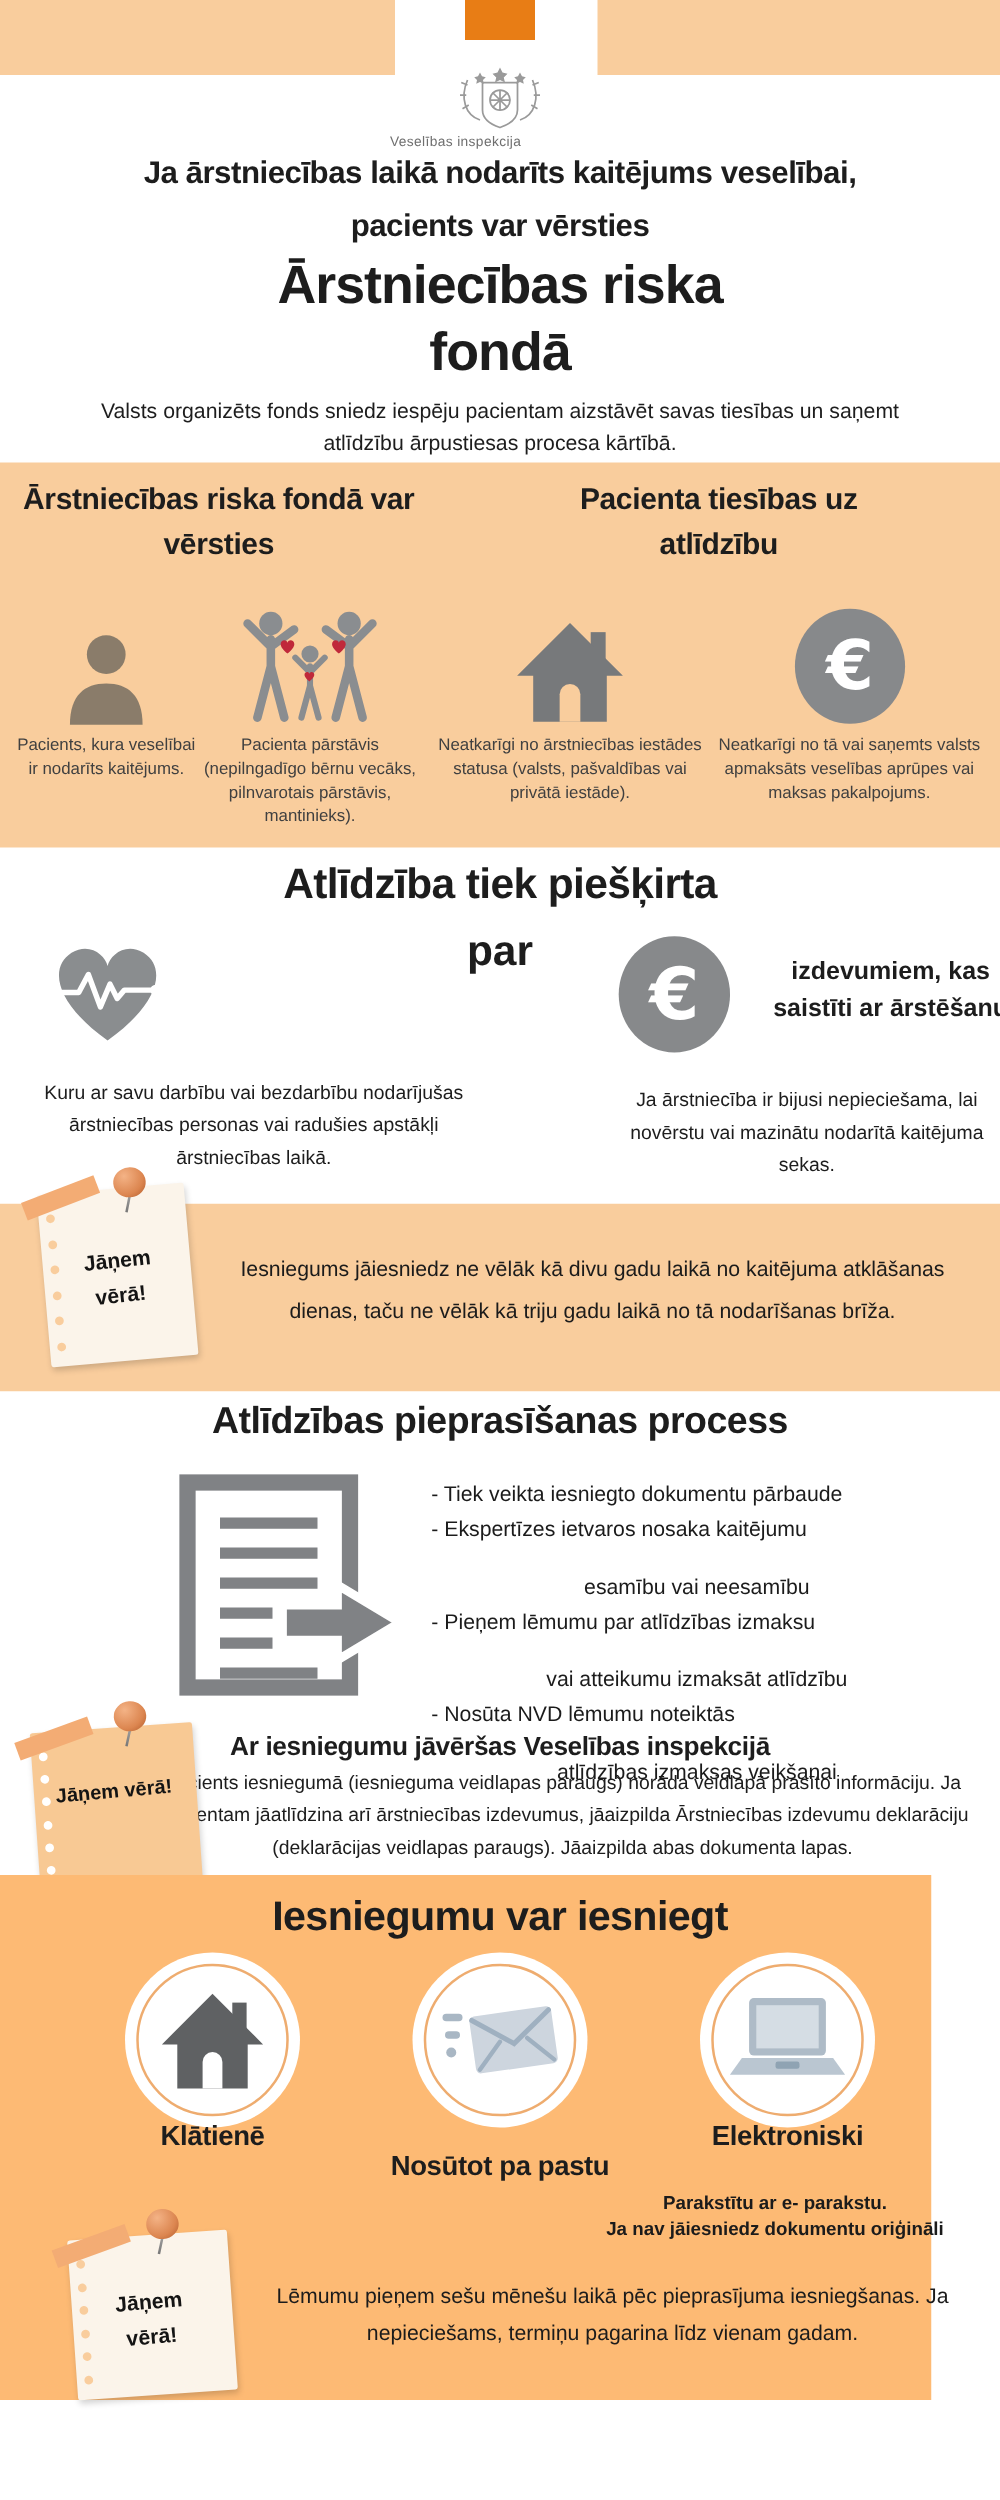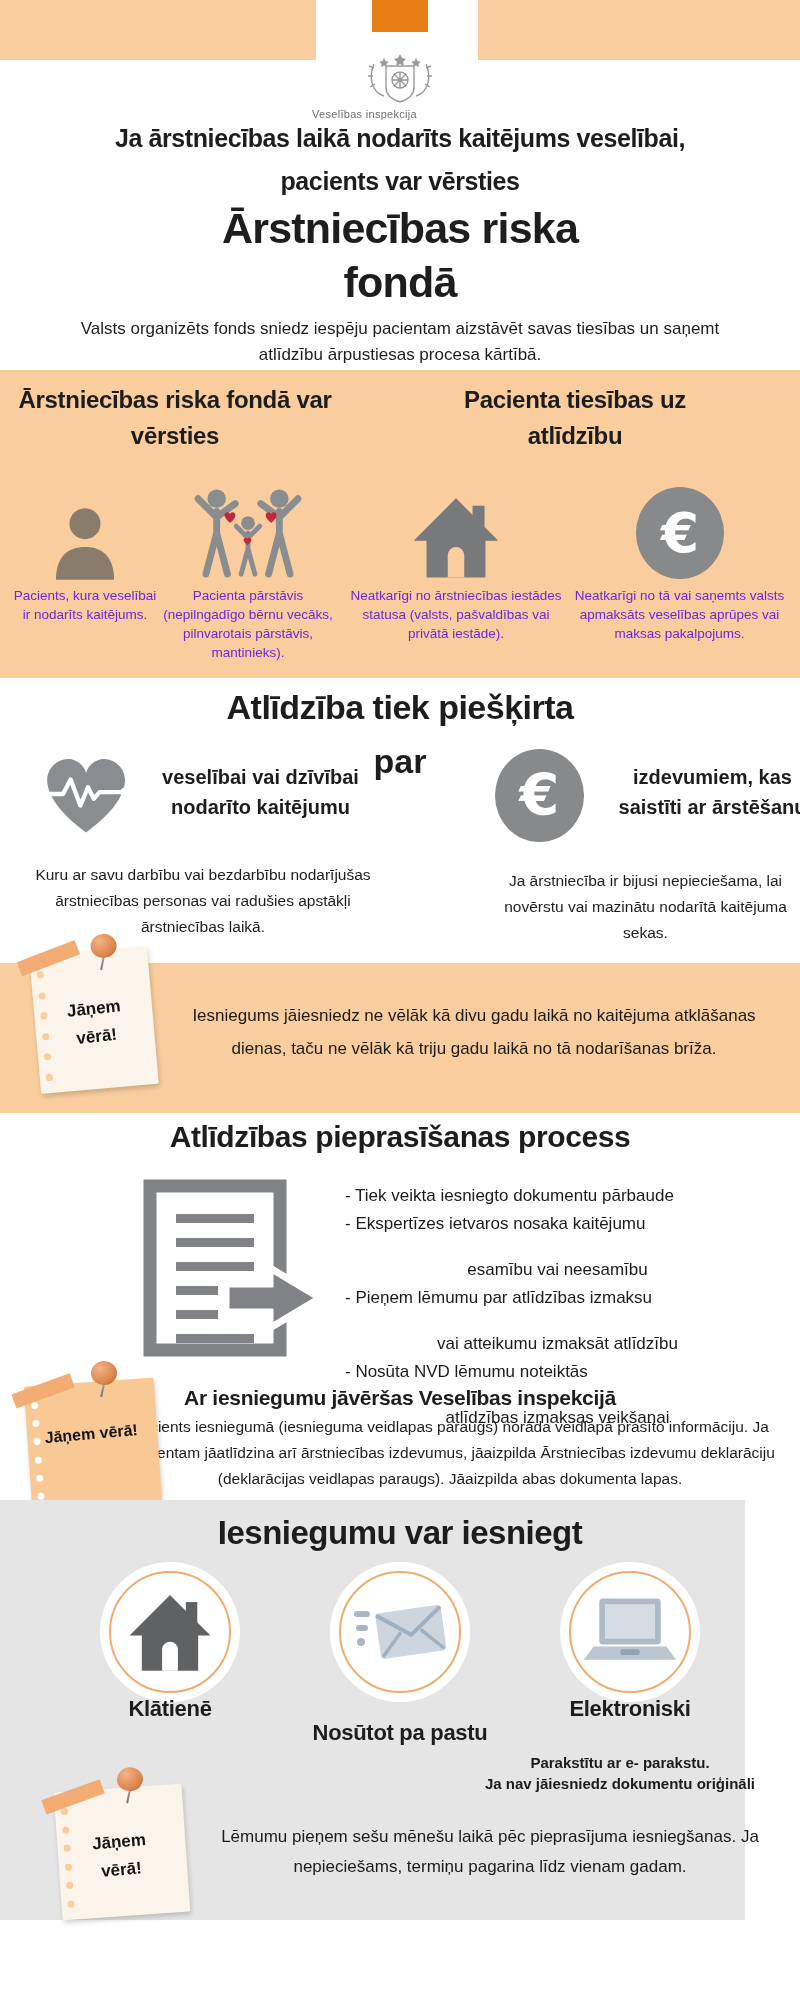--- a/index.html
+++ b/index.html
@@ -23,21 +23,21 @@
   .big1 { top:204px; } .big2 { top:258px; }
   .subtitle { left:60px; top:316px; width:680px; font-size:17px; line-height:26px; }
 
   
   .sectionA { left:0; top:370px; width:800px; height:308px; background:#F9CD9D; }
   .secA-h { font-size:24px; font-weight:bold; line-height:36px; letter-spacing:-0.3px; }
   .secA-h-left { left:15px; top:12px; width:320px; }
   .secA-h-right { left:425px; top:12px; width:300px; }
   .acol { top:118px; }
   .acol .aicon { height:92px; display:flex; align-items:flex-end; justify-content:center; }
-  .acol .acap { margin-top:6px; font-size:13.5px; line-height:19px; text-align:center; color:#6d28d9; }
+  .acol .acap { margin-top:6px; font-size:13.5px; line-height:19px; text-align:center; color:#404040; }
   .acol1 { left:10px;  width:150px; }
   .acol2 { left:158px; width:180px; }
   .acol3 { left:345px; width:222px; }
   .acol4 { left:567px; width:225px; }
 
   
   .secB-h1 { left:0; top:688px; width:800px; font-size:34px; font-weight:bold; letter-spacing:-0.5px; }
   .secB-h2 { left:0; top:742px; width:800px; font-size:34px; font-weight:bold; }
   .bicon-heart { left:38px; top:748px; width:100px; height:92px; }
   .blabel-left { left:148px; top:762px; width:225px; font-size:20px; font-weight:bold; line-height:30px; }
@@ -67,21 +67,21 @@
   .proc-h { left:0; top:1120px; width:800px; font-size:30px; font-weight:bold; letter-spacing:-0.4px; }
   .doc-icon { left:138px; top:1178px; width:195px; height:180px; }
   .bullets { left:345px; top:1182px; width:425px; font-size:17px; line-height:27.5px; color:#1b1b1b; }
   .bline-d { text-align:left; }
   .bline-d::before { content:"-  "; }
   .bline-c { text-align:center;margin-top:19px; }
   .proc-sub { left:100px; top:1386px; width:600px; font-size:21px; font-weight:bold; letter-spacing:-0.3px; }
   .proc-body { left:112px; top:1414px; width:676px; font-size:15.5px; line-height:26px; }
 
   
-  .sectionD { left:0; top:1500px; width:745px; height:420px; background:#e5e5e5; }
+  .sectionD { left:0; top:1500px; width:745px; height:420px; background:#fdba74; }
   .secD-h { left:0; top:14px; width:800px; font-size:33px; font-weight:bold; letter-spacing:-0.5px; position:absolute; }
   .opt-circle { position:absolute; top:62px; width:140px; height:140px; border-radius:50%; background:#fff;
                 display:flex; align-items:center; justify-content:center; }
   .opt-circle::after { content:""; position:absolute; inset:9px; border:2px solid #ECA35F; border-radius:50%; opacity:.9; }
   .oc1 { left:100px; } .oc2 { left:330px; } .oc3 { left:560px; }
   .opt-label { position:absolute; top:196px; width:260px; font-size:22px; font-weight:bold; text-align:center; letter-spacing:-0.3px; }
   .ol1 { left:40px; } .ol2 { left:270px; top:220px;text-align:center; } .ol3 { left:500px; }
   .esign { position:absolute; left:440px; top:252px; width:360px; font-size:15px; font-weight:bold; line-height:21px; text-align:center; color:#1b1b1b; }
 
   svg { display:block; }
@@ -182,21 +182,20 @@
   <div class="abs ctr secB-h1">Atlīdzība tiek piešķirta</div>
   <div class="abs ctr secB-h2">par</div>
 
   <div class="abs bicon-heart">
     <svg viewBox="0 0 104 92" width="100" height="92">
       <path d="M50 86 C 8 56 0 26 20 13 C 35 4 48 15 50 24 C 52 15 65 4 80 13 C 100 26 92 56 50 86 Z" fill="#8A8D8F"></path>
       <polyline points="8,46 26,46 34,31 44,58 52,39 58,51 64,44 88,44" fill="none" stroke="#ffffff" stroke-width="4.5" stroke-linejoin="round" stroke-linecap="round"></polyline>
       <circle cx="90" cy="44" r="4.5" fill="#ffffff"></circle>
     </svg>
   </div>
-  <div class="abs ctr blabel-left">veselībai vai dzīvībai nodarīto kaitējumu</div>
 
   <div class="abs bicon-euro">
     <svg viewBox="0 0 96 96" width="95" height="95">
       <ellipse cx="48" cy="48" rx="45" ry="47" fill="#87898B"></ellipse>
       <text x="48" y="68" font-size="58" font-weight="bold" fill="#ffffff" text-anchor="middle" font-family="'DejaVu Sans', sans-serif">€</text>
     </svg>
   </div>
   <div class="abs ctr blabel-right">izdevumiem, kas saistīti ar ārstēšanu</div>
 
   <div class="abs ctr bbody-left">Kuru ar savu darbību vai bezdarbību nodarījušas ārstniecības personas vai radušies apstākļi ārstniecības laikā.</div>

